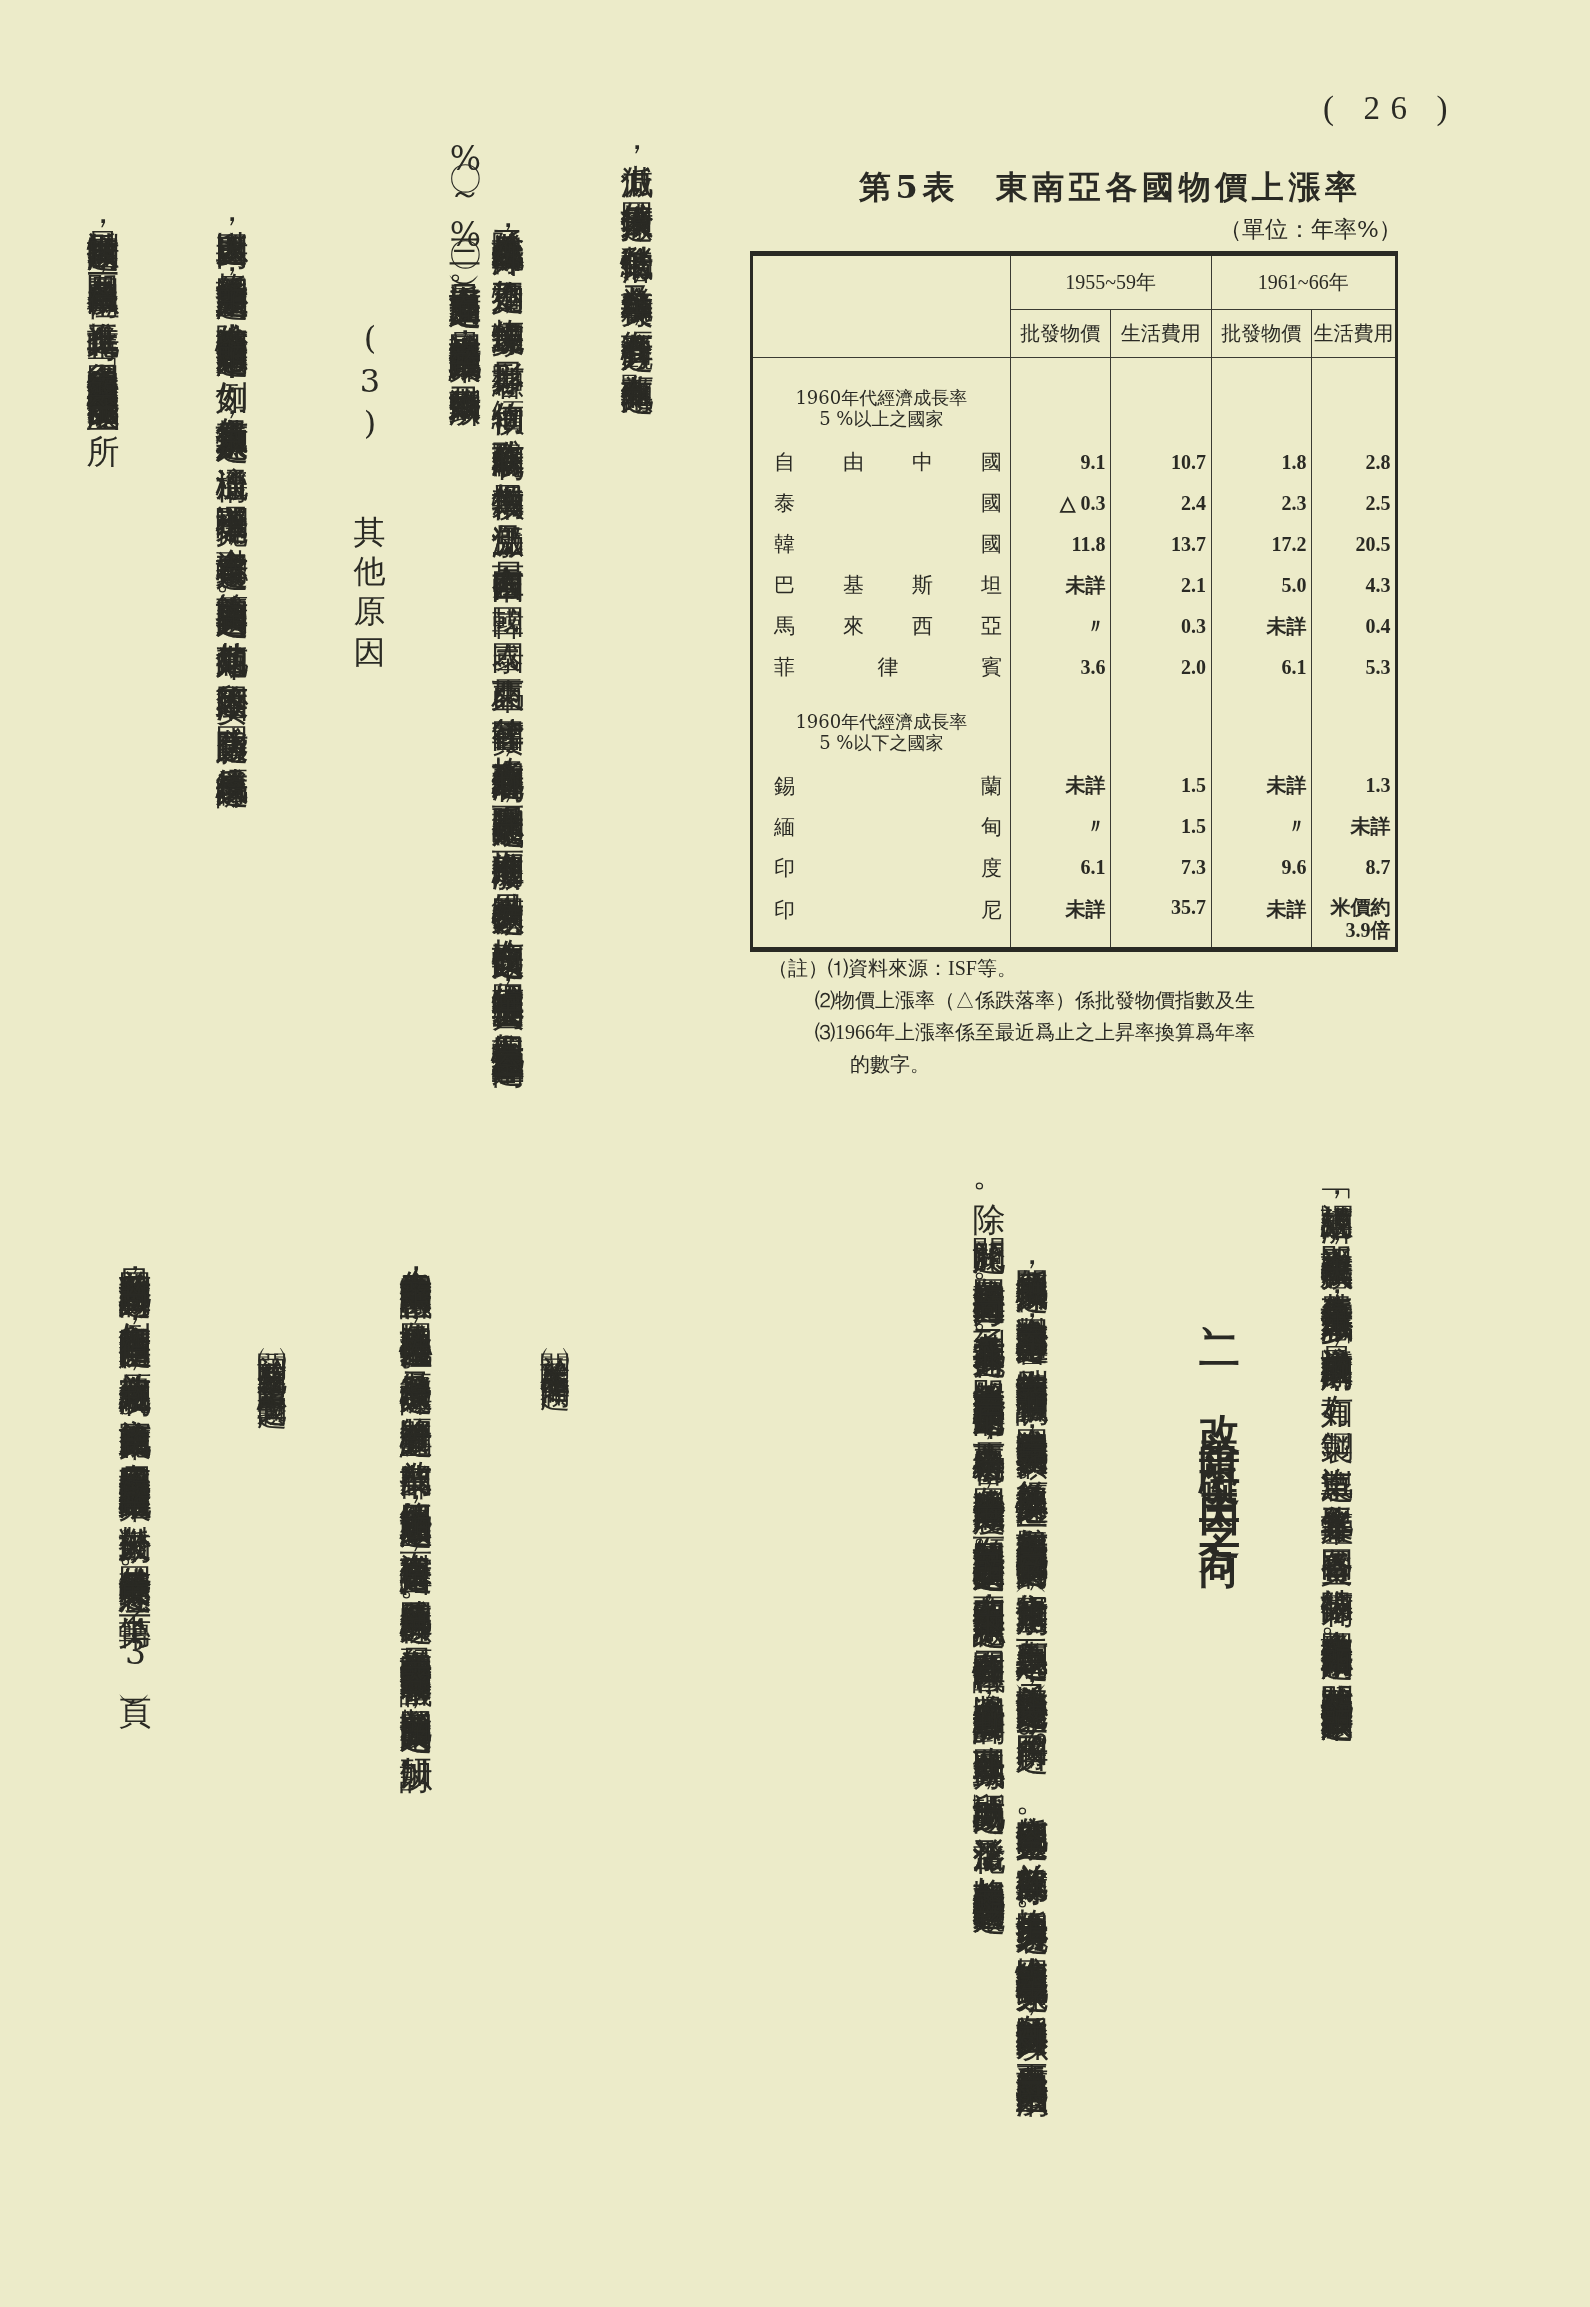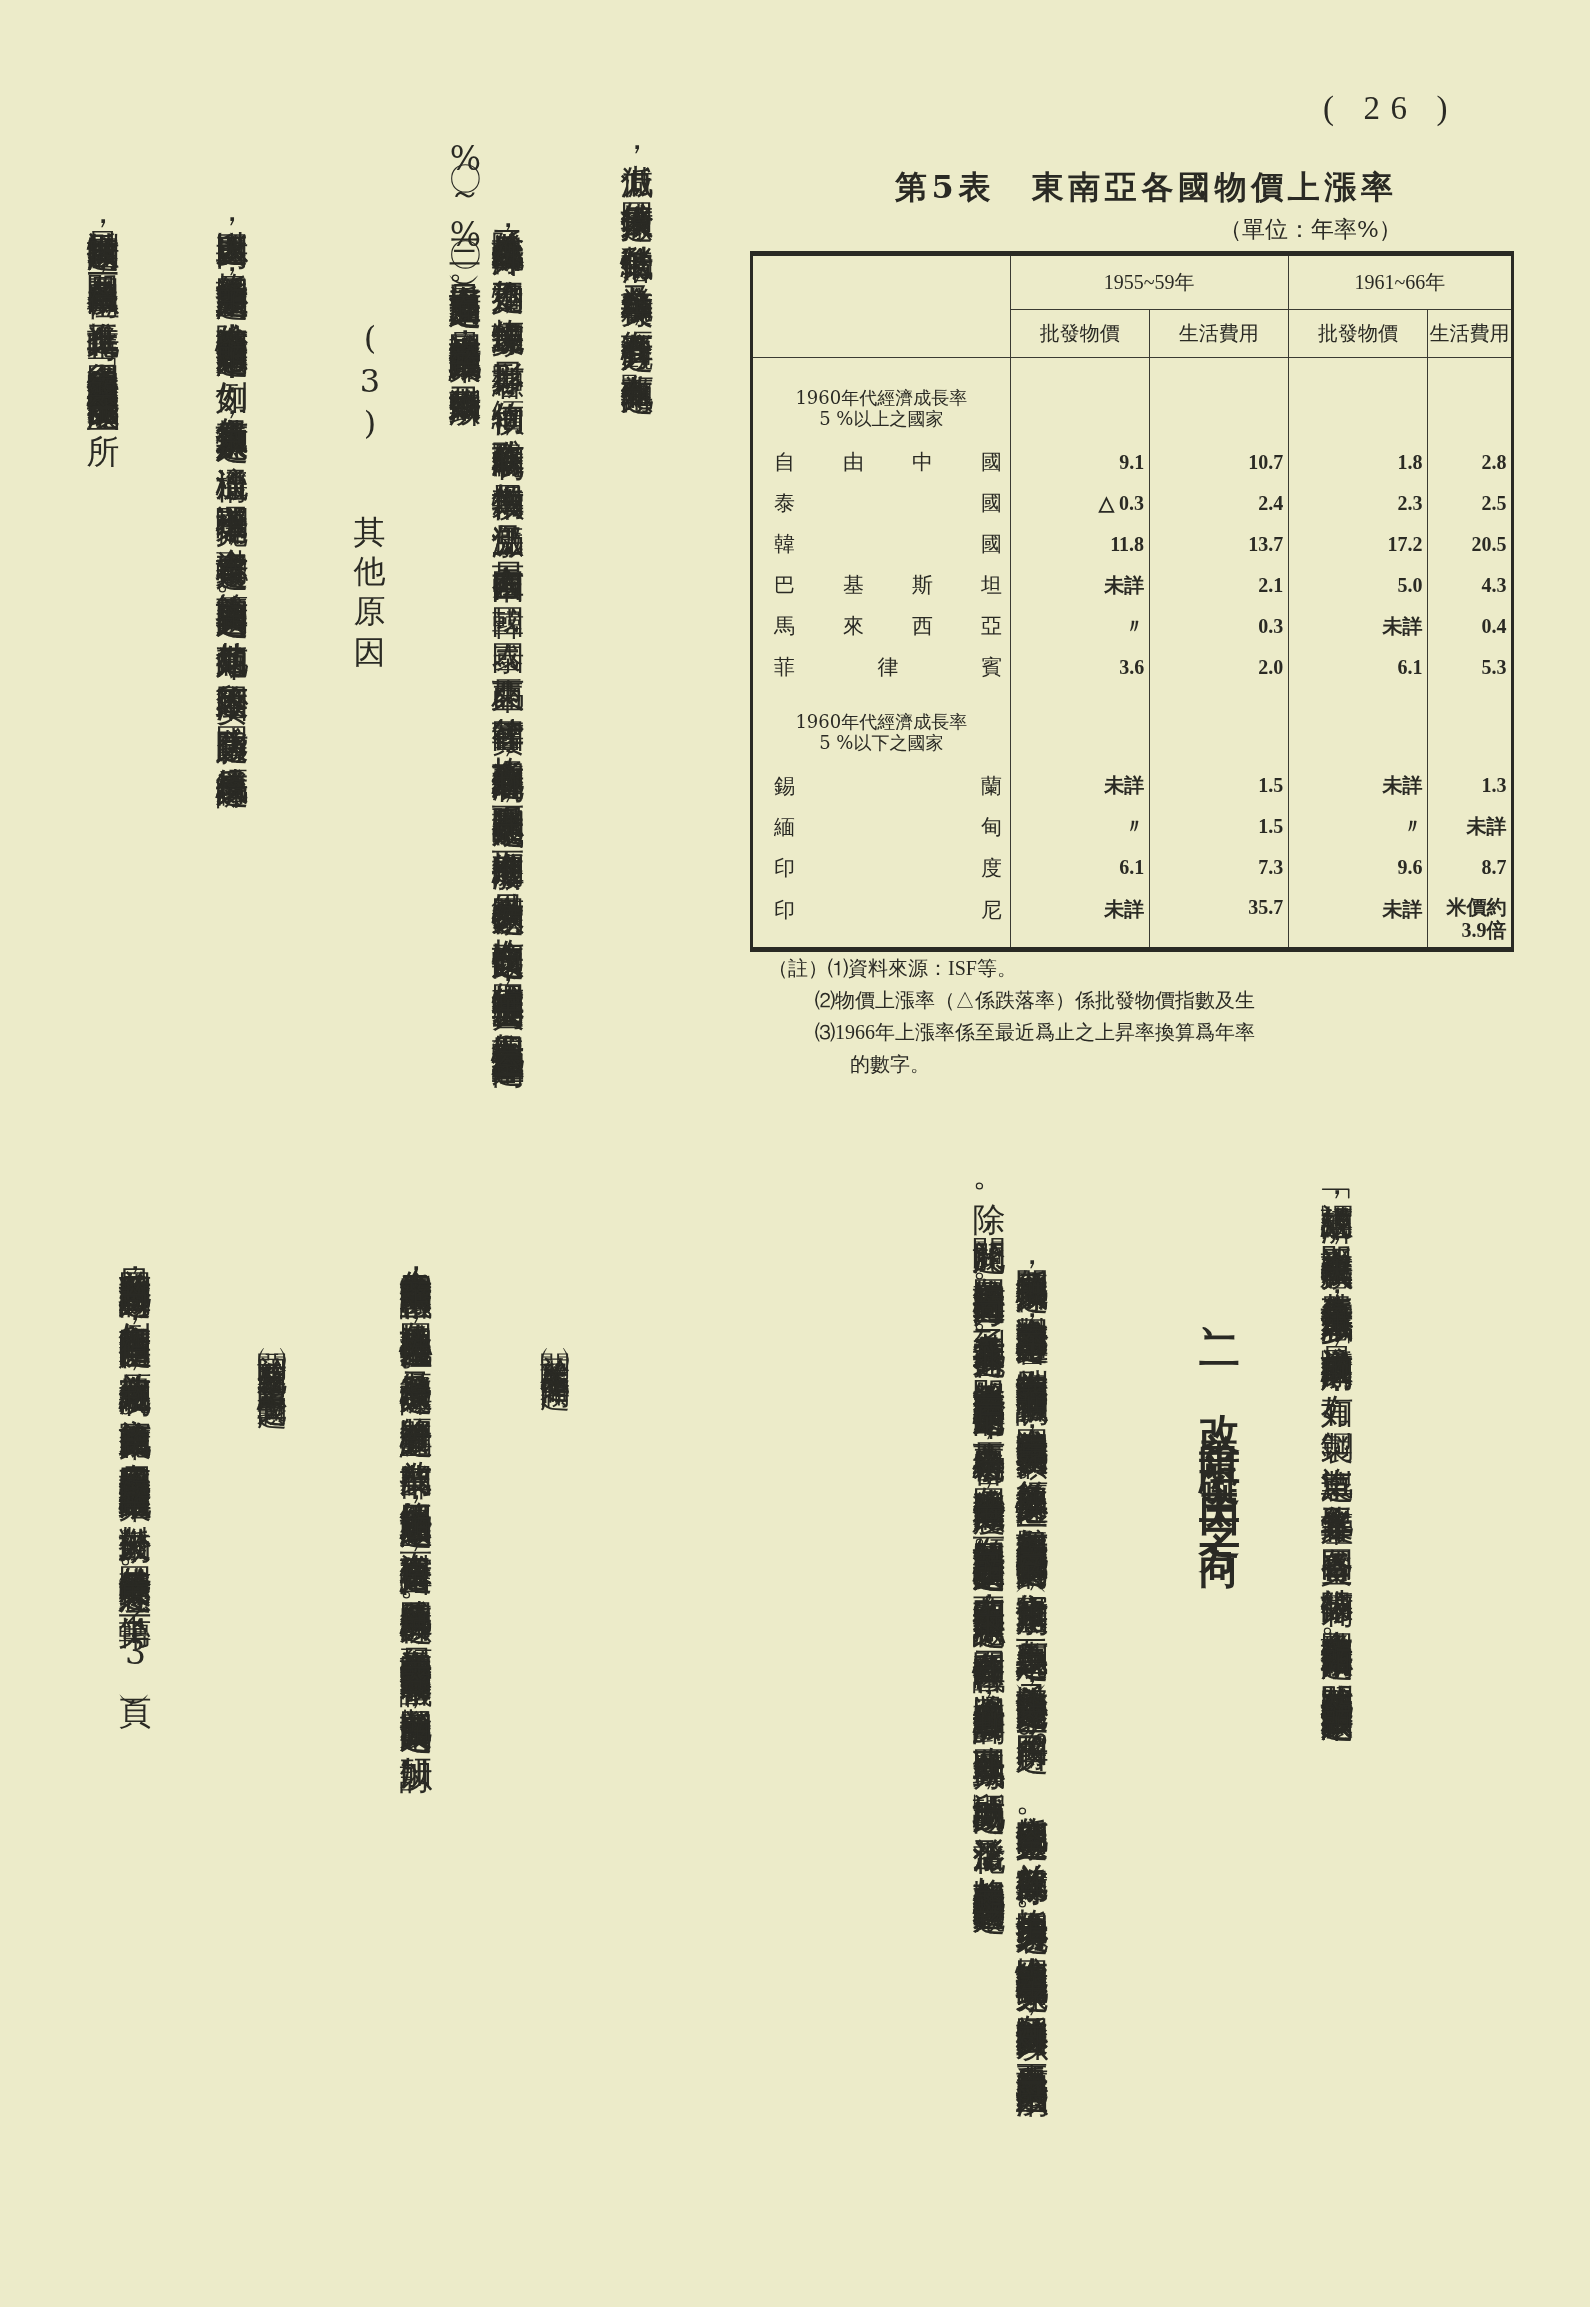--- a/index.html
+++ b/index.html
@@ -29,30 +29,30 @@
   .vblock p { margin: 0; }
   .vblock p.indent { text-indent: 2em; }
   .vhead {
     position: absolute;
     writing-mode: vertical-rl;
     text-orientation: upright;
     font-family: "DejaVu Serif", serif;
   }
   
   .tbl-title {
-    position: absolute; left: 895px; top: 166px;
+    position: absolute; left: 859px; top: 166px;
     font-size: 32px; font-weight: bold; letter-spacing: 4.6px;
   }
   .tbl-unit {
     position: absolute; left: 1219px; top: 214px;
     font-size: 23px;
   }
   table.price {
     position: absolute; left: 750px; top: 251px;
-    width: 764px;
+    width: 648px;
     border-collapse: collapse;
     border: 3.8px solid #2a2a24;
     border-top-width: 5.3px; border-bottom-width: 5.3px;
     font-family: "Liberation Serif", serif;
     font-size: 20px;
   }
   table.price th, table.price td {
     border-left: 1.1px solid #3a3a32;
     padding: 0 4.6px;
     height: 41px;

